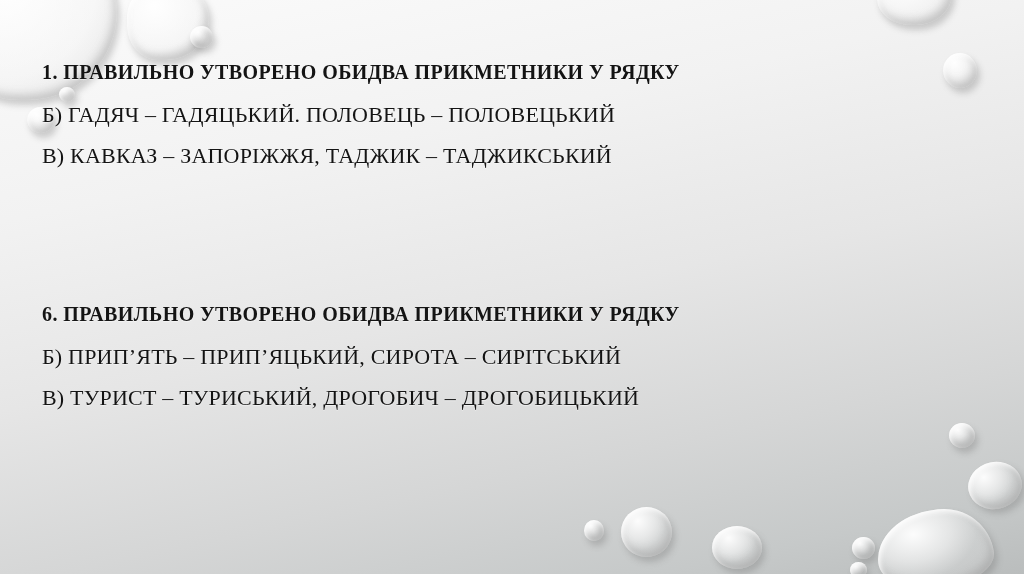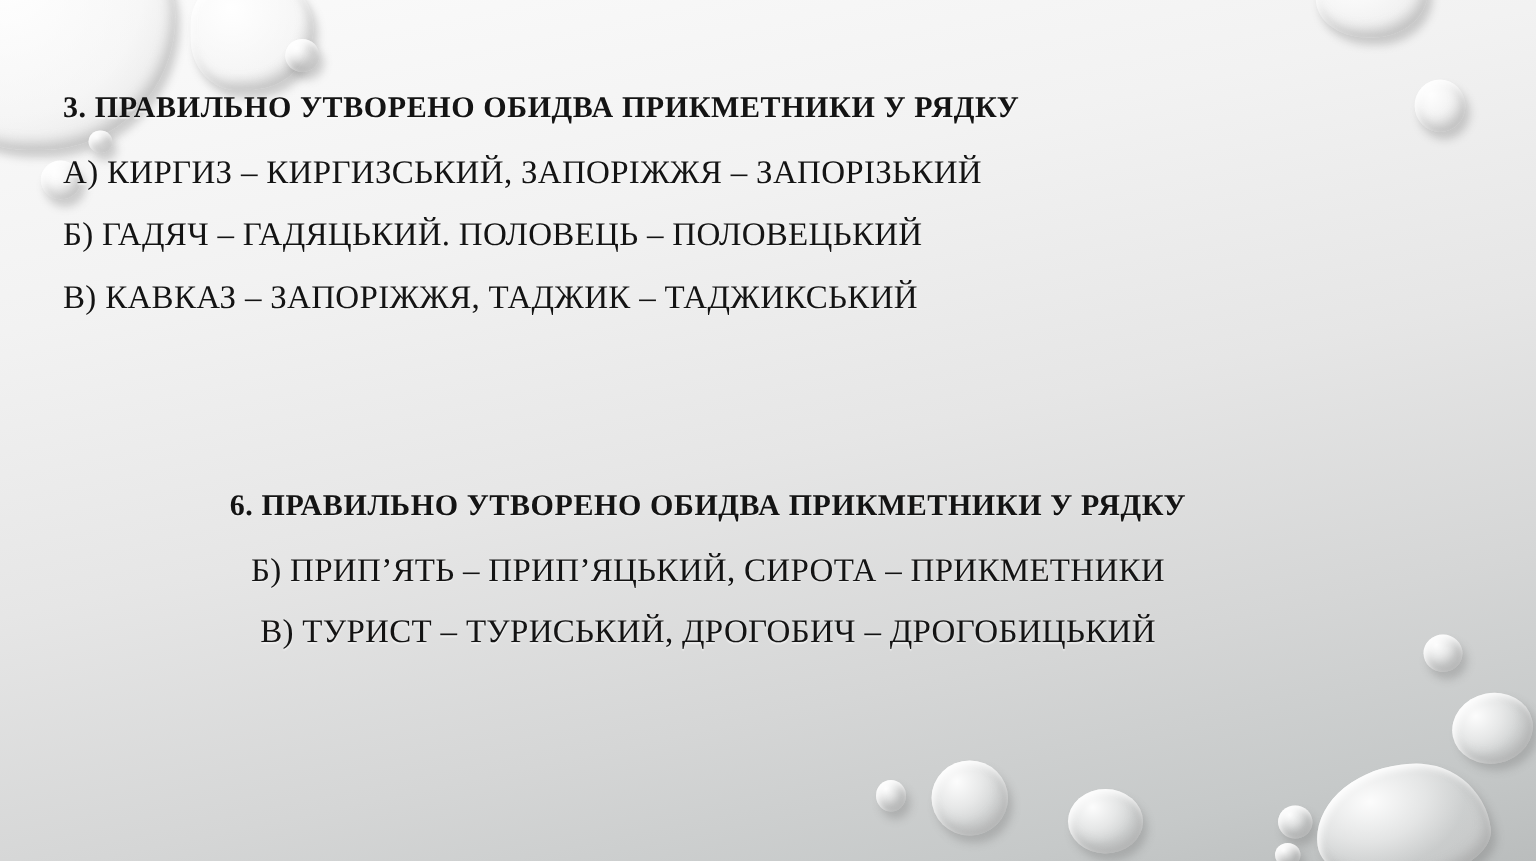--- a/index.html
+++ b/index.html
@@ -35,21 +35,21 @@
   .d-r4{left:968px;top:462px;width:54px;height:47px;transform:rotate(-12deg);}
   .d-r5{left:852px;top:537px;width:23px;height:22px;}
   .d-r6{left:877px;top:510px;width:116px;height:78px;border-radius:55% 45% 50% 50%/62% 66% 38% 42%;transform:rotate(-7deg);}
   .d-r7{left:850px;top:562px;width:17px;height:16px;}
   .d-b1{left:584px;top:520px;width:20px;height:21px;}
   .d-b2{left:621px;top:507px;width:51px;height:50px;}
   .d-b3{left:712px;top:526px;width:50px;height:43px;}
   
   .qblock{position:absolute;left:42px;width:860px;color:#141414;}
   .q5{top:52px;}
-  .q6{top:317px;text-align:center;}
+  .q6{top:294px;}
   .row{height:41.5px;line-height:41.5px;white-space:nowrap;}
   .heading{font-weight:bold;font-size:20px;letter-spacing:0.4px;
     text-shadow:0 1px 1px rgba(255,255,255,0.6);}
   .option{font-size:22px;letter-spacing:0.2px;
     text-shadow:0 1px 1px rgba(255,255,255,0.6);}
 </style>
 </head>
 <body>
 
 <div class="slide">
@@ -64,25 +64,24 @@
   <div class="drop d-r3"></div>
   <div class="drop d-r4"></div>
   <div class="drop d-r5"></div>
   <div class="drop d-r6"></div>
   <div class="drop d-r7"></div>
   <div class="drop d-b1"></div>
   <div class="drop d-b2"></div>
   <div class="drop d-b3"></div>
 
   <div class="qblock q5">
-    <div class="row heading">3. ПРАВИЛЬНО УТВОРЕНО ОБИДВА ПРИКМЕТНИКИ У РЯДКУ</div>
-    <div class="row option">А) КИРГИЗ – КИРГИЗСЬКИЙ, ЗАПОРІЖЖЯ – ЗАПОРІЗЬКИЙ</div>
+    <div class="row heading">1. ПРАВИЛЬНО УТВОРЕНО ОБИДВА ПРИКМЕТНИКИ У РЯДКУ</div>
     <div class="row option">Б) ГАДЯЧ – ГАДЯЦЬКИЙ. ПОЛОВЕЦЬ – ПОЛОВЕЦЬКИЙ</div>
     <div class="row option">В) КАВКАЗ – ЗАПОРІЖЖЯ, ТАДЖИК – ТАДЖИКСЬКИЙ</div>
   </div>
 
   <div class="qblock q6">
     <div class="row heading">6. ПРАВИЛЬНО УТВОРЕНО ОБИДВА ПРИКМЕТНИКИ У РЯДКУ</div>
-    <div class="row option">Б) ПРИП’ЯТЬ – ПРИП’ЯЦЬКИЙ, СИРОТА – ПРИКМЕТНИКИ</div>
+    <div class="row option">Б) ПРИП’ЯТЬ – ПРИП’ЯЦЬКИЙ, СИРОТА – СИРІТСЬКИЙ</div>
     <div class="row option">В) ТУРИСТ – ТУРИСЬКИЙ, ДРОГОБИЧ – ДРОГОБИЦЬКИЙ</div>
   </div>
 
 </div>
 
 </body></html>

